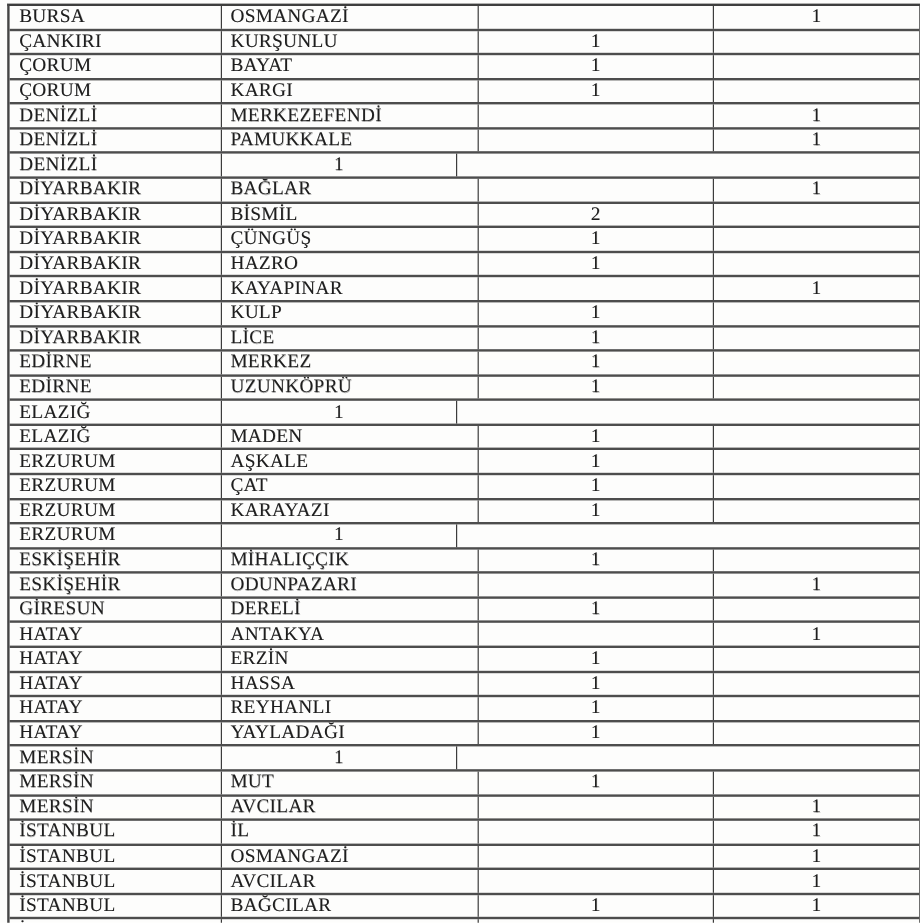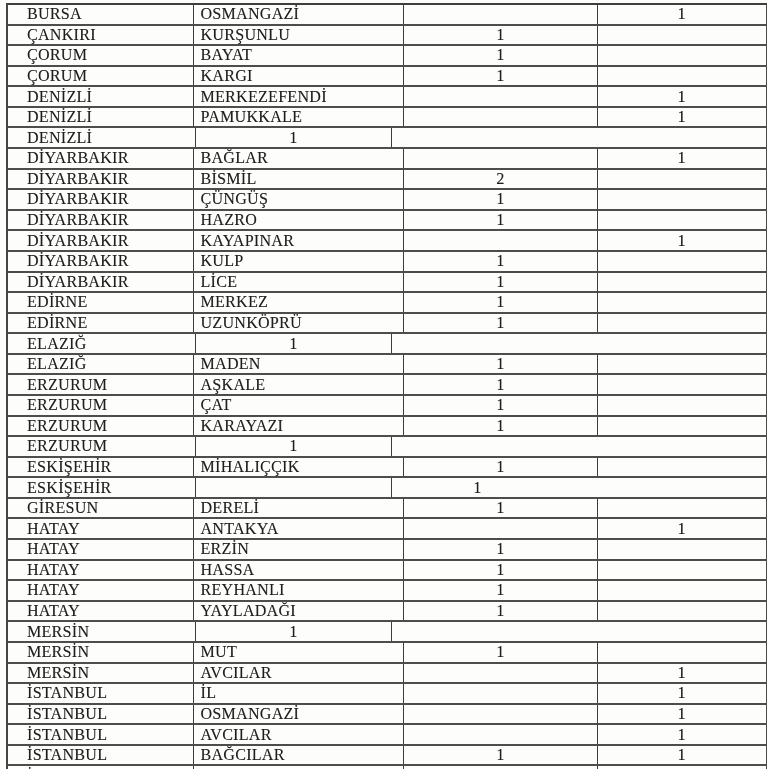--- a/index.html
+++ b/index.html
@@ -38,21 +38,21 @@
     display: flex;
     align-items: center;
     overflow: hidden;
     white-space: nowrap;
     font-size: 16px;
     color: #1e1e1e;
     letter-spacing: 0.3px;
     text-shadow: 0.3px 0.3px 0 rgba(20,20,20,0.35);
     border-right: 1.5px solid #3c3c3c;
   }
-  .c1 { width: 177px; padding-left: 8px; margin-left: 11px; }
+  .c1 { width: 177px; padding-left: 8px; }
   .c2 { width: 214px; padding-left: 7px; }
   .c3 { width: 196px; justify-content: center; padding-left: 0; }
   .c4 { width: 171px; justify-content: center; padding-left: 0; border-right: none; }
 </style>
 </head>
 <body>
 
 <div class="scan-page">
   <div class="tbl" id="tbl">
   <div class="row">
@@ -208,20 +208,21 @@
 
   <div class="row">
     <div class="cell c1">ESKİŞEHİR</div>
     <div class="cell c2">MİHALIÇÇIK</div>
     <div class="cell c3">1</div>
     <div class="cell c4"></div>
   </div>
 
   <div class="row">
     <div class="cell c1">ESKİŞEHİR</div>
+    <div class="cell c2">ODUNPAZARI</div>
     <div class="cell c3"></div>
     <div class="cell c4">1</div>
   </div>
 
   <div class="row">
     <div class="cell c1">GİRESUN</div>
     <div class="cell c2">DERELİ</div>
     <div class="cell c3">1</div>
     <div class="cell c4"></div>
   </div>

